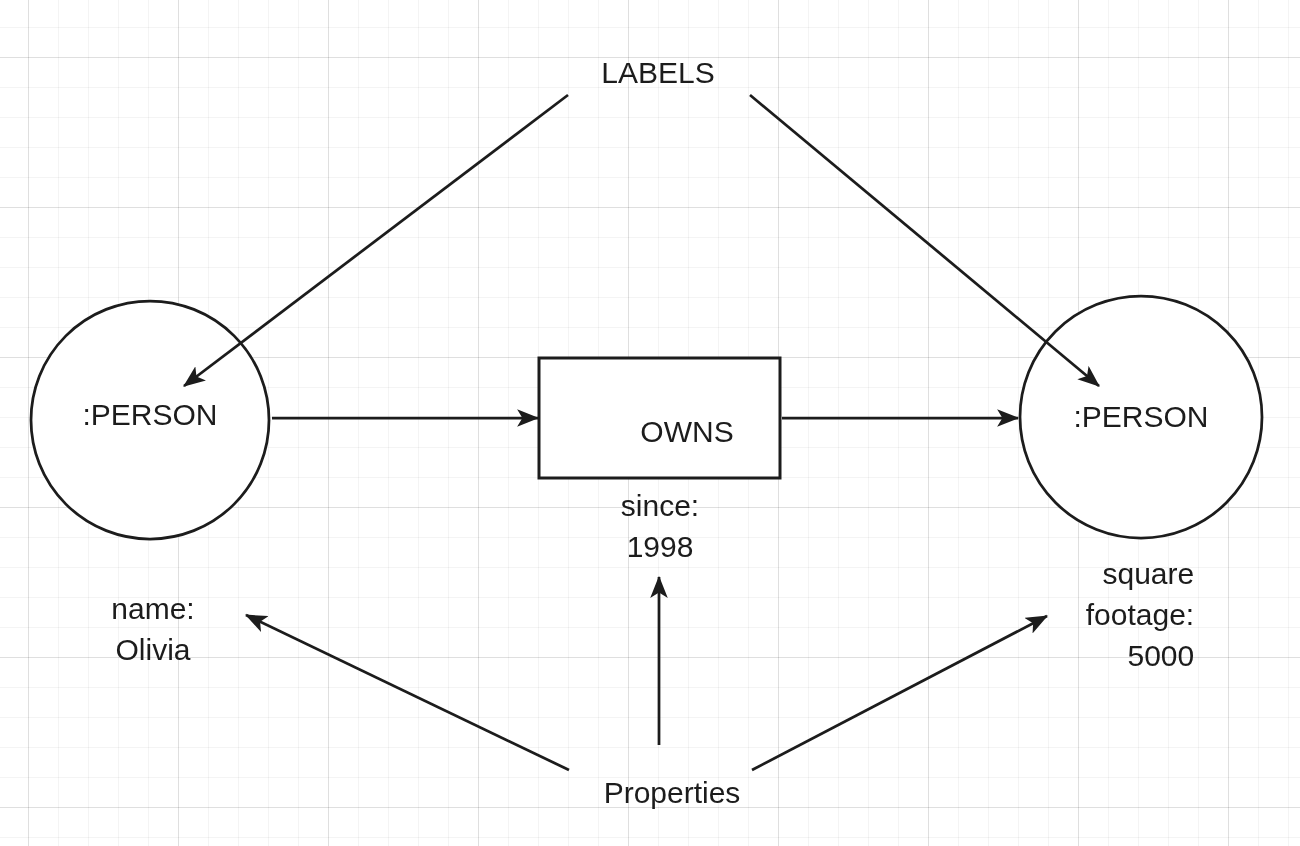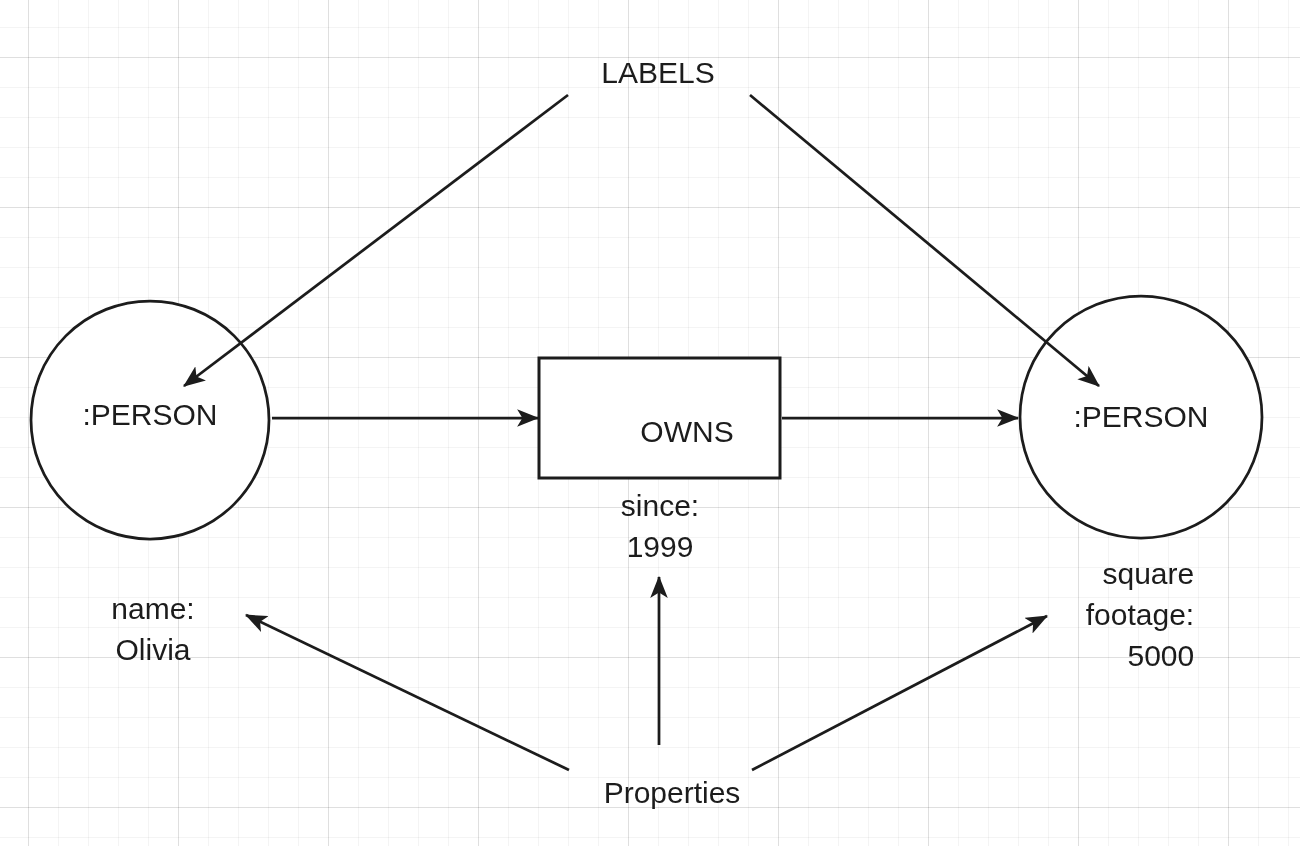--- a/index.html
+++ b/index.html
@@ -79,21 +79,21 @@
   <div class="lbl" style="left:687px; top:417px;margin-top:14px;">OWNS</div>
   <div class="lbl" style="left:1141px; top:416px;">:PERSON</div>
 
   <div class="lbl" style="left:153px; top:613px;margin-top:16px;">
     <div>name:</div>
     <div>Olivia</div>
   </div>
 
   <div class="lbl" style="left:660px; top:526px;">
     <div>since:</div>
-    <div>1999</div>
+    <div>1998</div>
   </div>
 
   <div class="lbl" style="left:1140px; top:614px;text-align:right;">
     <div>square</div>
     <div>footage:</div>
     <div>5000</div>
   </div>
 
 </div>
 

